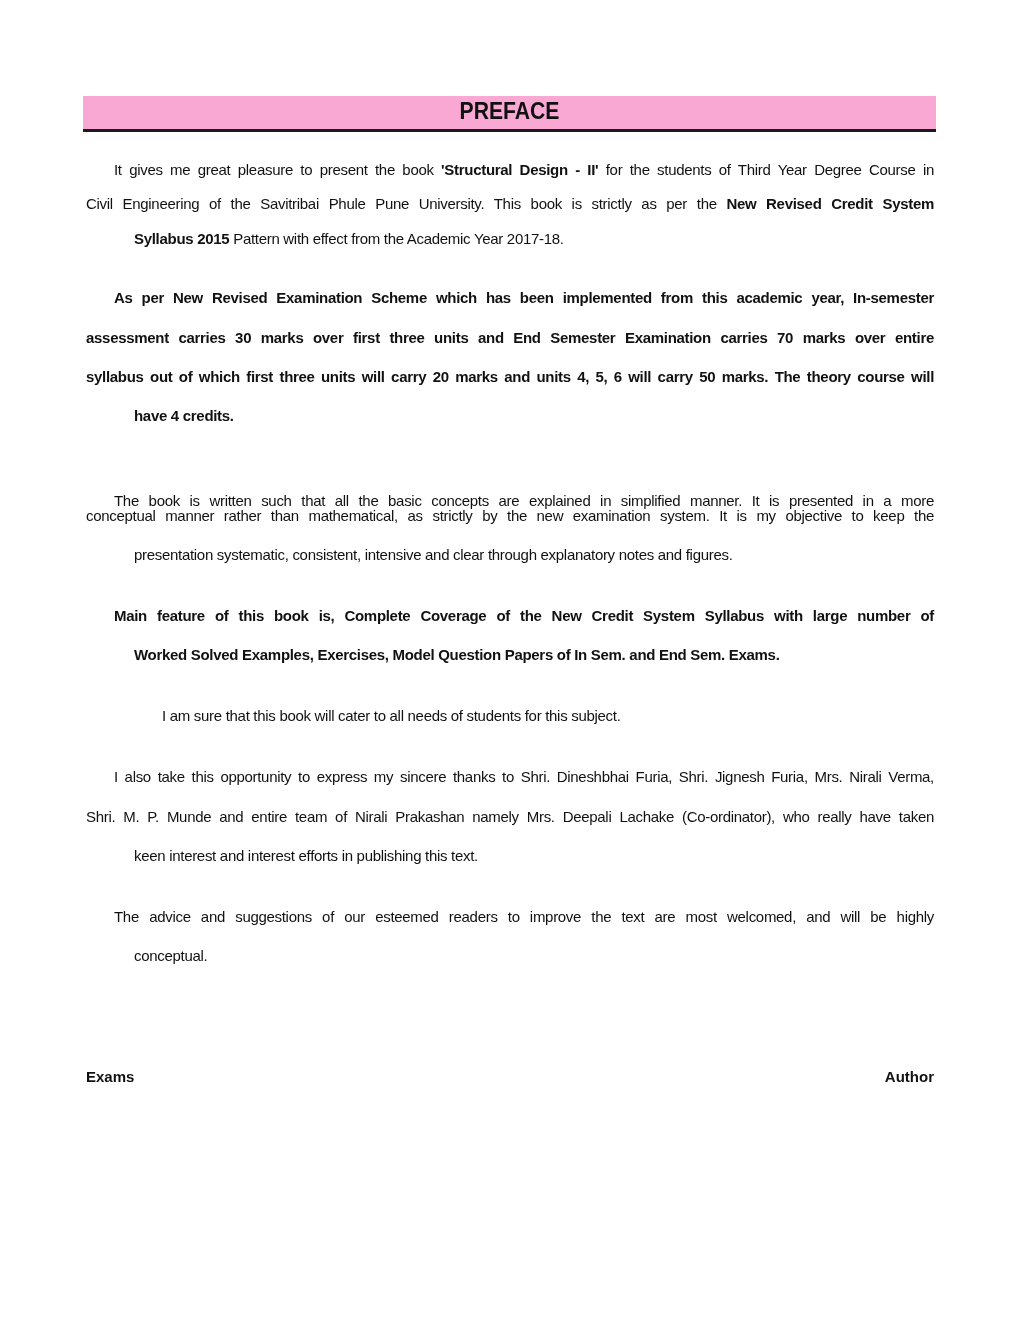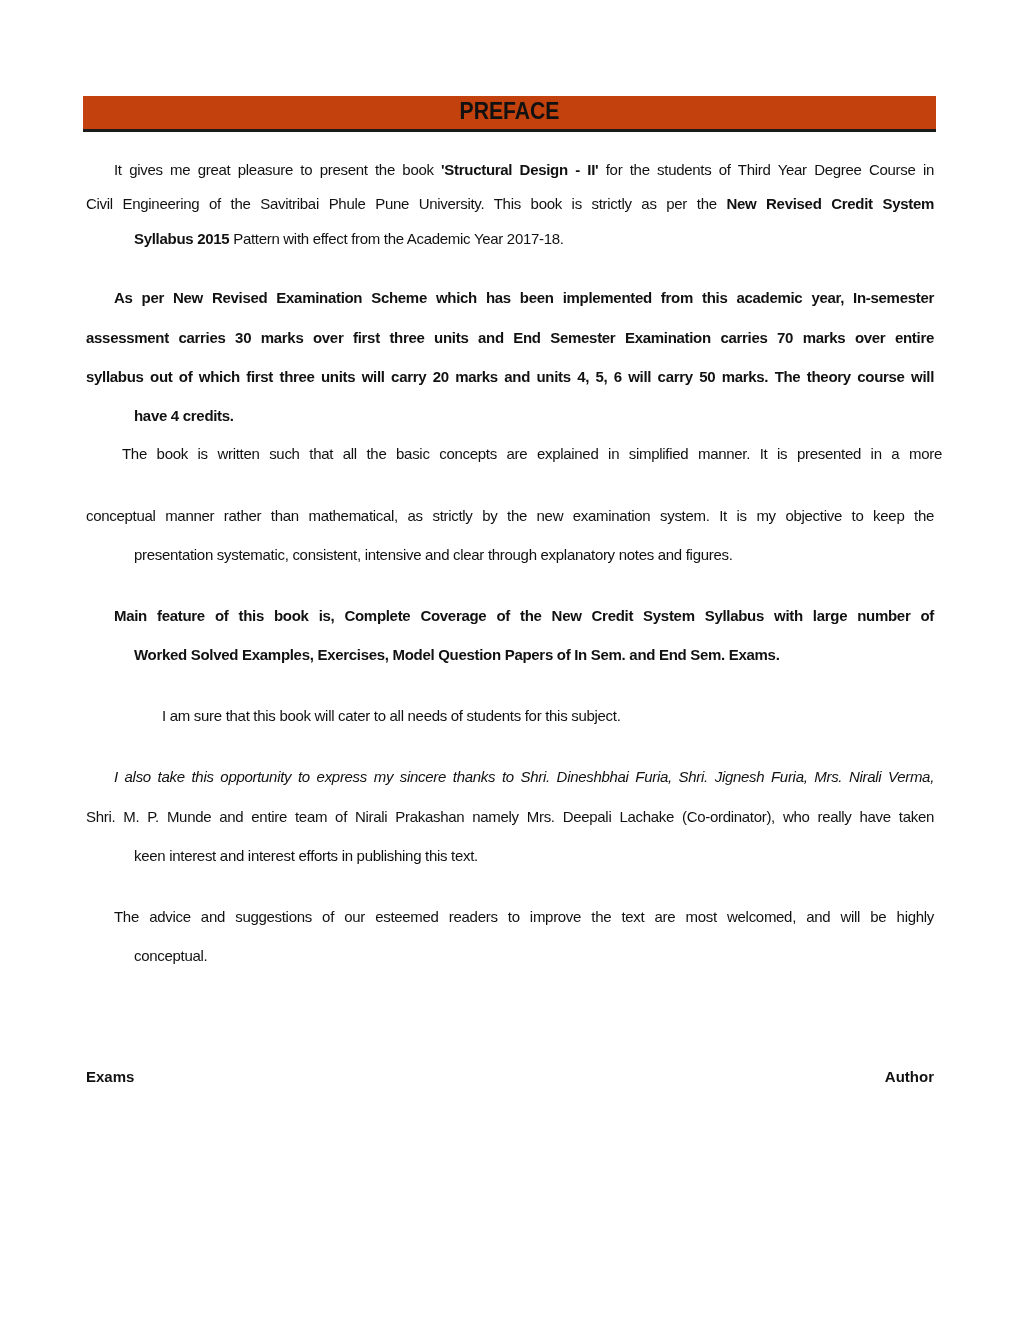--- a/index.html
+++ b/index.html
@@ -1,19 +1,19 @@
 <!DOCTYPE html>
 <html><head>
 <meta charset="utf-8">
 <style>
   html, body { margin:0; padding:0; background:#ffffff; }
   body { width:1020px; height:1320px; position:relative; overflow:hidden;
          font-family:"Liberation Sans", sans-serif; color:#111; }
   .title-bar { position:absolute; left:83px; top:96px; width:853px; height:33px;
-               background:#c2410c; border-bottom:3px solid #1b1b1b; }
+               background:#f9a8d4; border-bottom:3px solid #1b1b1b; }
   .title-text { position:absolute; left:0; right:0; top:2px; text-align:center;
                 font-weight:bold; font-size:23px; letter-spacing:0px; color:#111;
                 transform:scaleX(0.92); }
   .line { position:absolute; left:86px; width:848px; font-size:15px; line-height:20px;
           white-space:nowrap; text-align:justify; text-align-last:justify;
           letter-spacing:-0.3px; }
   .line.indent { left:114px; width:820px; }
   .line.last { text-align-last:left;margin-left:48px; }
   .b { font-weight:bold; }
   .sig { position:absolute; top:1068px; font-size:15px; font-weight:bold; }
@@ -32,36 +32,36 @@
 </div>
 
 <div class="b">
   <div class="line indent b" style="top:288px;">As per New Revised Examination Scheme which has been implemented from this academic year, In-semester</div>
   <div class="line b" style="top:328px;">assessment carries 30 marks over first three units and End Semester Examination carries 70 marks over entire</div>
   <div class="line b" style="top:367px;">syllabus out of which first three units will carry 20 marks and units 4, 5, 6 will carry 50 marks. The theory course will</div>
   <div class="line b last" style="top:406px;">have 4 credits.</div>
 </div>
 
 <div>
-  <div class="line indent" style="top:444px;margin-left:8px;">The book is written such that all the basic concepts are explained in simplified manner. It is presented in a more</div>
+  <div class="line indent" style="top:491px;">The book is written such that all the basic concepts are explained in simplified manner. It is presented in a more</div>
   <div class="line" style="top:506px;">conceptual manner rather than mathematical, as strictly by the new examination system. It is my objective to keep the</div>
   <div class="line last" style="top:545px;">presentation systematic, consistent, intensive and clear through explanatory notes and figures.</div>
 </div>
 
 <div>
   <div class="line indent b" style="top:606px;">Main feature of this book is, Complete Coverage of the New Credit System Syllabus with large number of</div>
   <div class="line b last" style="top:645px;">Worked Solved Examples, Exercises, Model Question Papers of In Sem. and End Sem. Exams.</div>
 </div>
 
 <div>
   <div class="line indent last" style="top:706px;">I am sure that this book will cater to all needs of students for this subject.</div>
 </div>
 
 <div>
-  <div class="line indent" style="top:767px;font-style:italic;">I also take this opportunity to express my sincere thanks to Shri. Dineshbhai Furia, Shri. Jignesh Furia, Mrs. Nirali Verma,</div>
+  <div class="line indent" style="top:767px;">I also take this opportunity to express my sincere thanks to Shri. Dineshbhai Furia, Shri. Jignesh Furia, Mrs. Nirali Verma,</div>
   <div class="line" style="top:807px;">Shri. M. P. Munde and entire team of Nirali Prakashan namely Mrs. Deepali Lachake (Co-ordinator), who really have taken</div>
   <div class="line last" style="top:846px;">keen interest and interest efforts in publishing this text.</div>
 </div>
 
 <div>
   <div class="line indent" style="top:907px;">The advice and suggestions of our esteemed readers to improve the text are most welcomed, and will be highly</div>
   <div class="line last" style="top:946px;">conceptual.</div>
 </div>
 
 <div class="sig" style="left:86px;">Exams</div>

